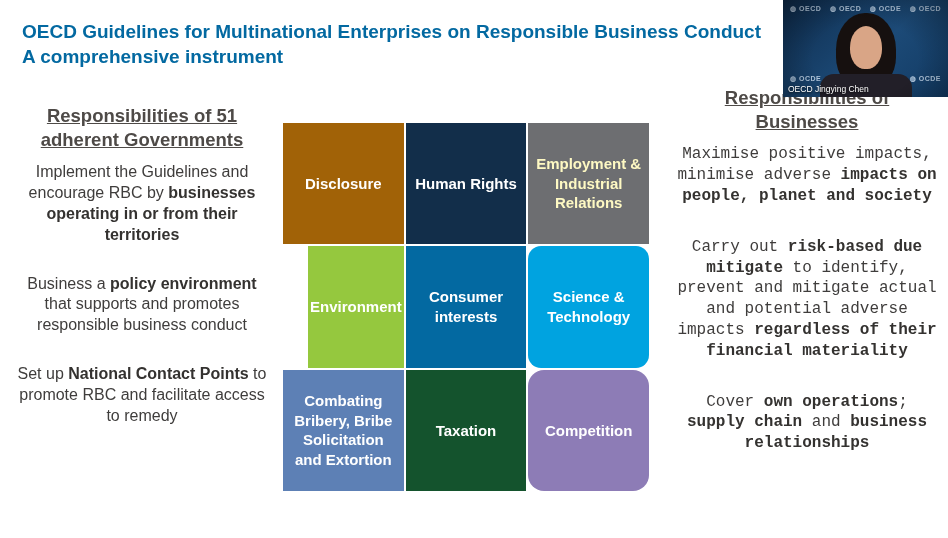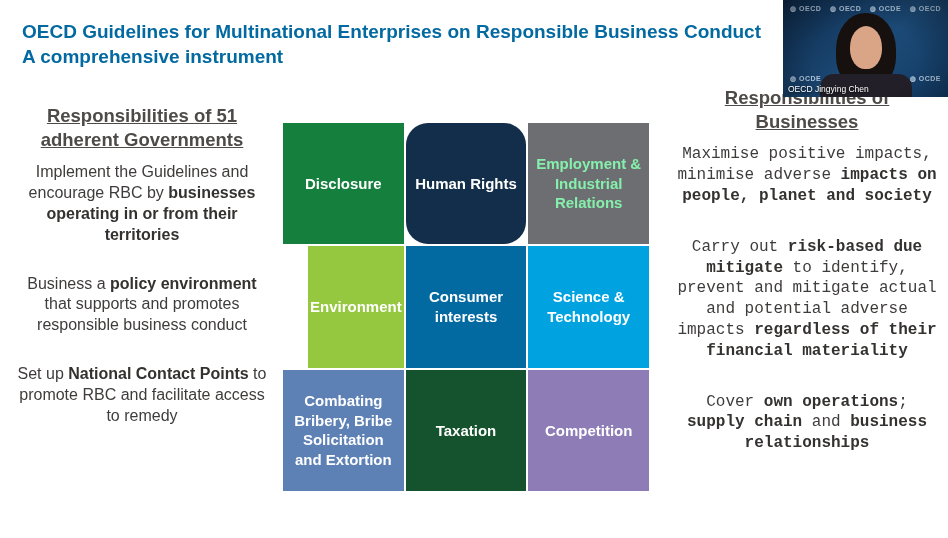--- a/index.html
+++ b/index.html
@@ -58,45 +58,45 @@
   </div>
 
   <div class="col col-left">
     <h2>Responsibilities of 51 adherent Governments</h2>
     <p><span>Implement the Guidelines and encourage RBC by </span><b>businesses operating in or from their territories</b></p>
     <p><span>Business a </span><b>policy environment</b><span> that supports and promotes responsible business conduct</span></p>
     <p><span>Set up </span><b>National Contact Points</b><span> to promote RBC and facilitate access to remedy</span></p>
   </div>
 
   <div class="grid">
-      <div class="tile" style="background: #15803d; color: rgb(255, 255, 255);">
+      <div class="tile" style="background: #a16207; color: rgb(255, 255, 255);">
         <span>Disclosure</span>
       </div>
-      <div class="tile" style="background: rgb(18, 46, 74); color: rgb(255, 255, 255); border-radius: 22px;">
+      <div class="tile" style="background: rgb(18, 46, 74); color: rgb(255, 255, 255);">
         <span>Human Rights</span>
       </div>
-      <div class="tile" style="background: rgb(109, 110, 113); color: #86efac;">
+      <div class="tile" style="background: rgb(109, 110, 113); color: #fef9c3;">
         <span>Employment &amp; Industrial Relations</span>
       </div>
       <div class="tile" style="background: rgb(149, 200, 62); color: rgb(255, 255, 255); margin-left: 25px;">
         <span>Environment</span>
       </div>
       <div class="tile" style="background: #0369a1; color: rgb(255, 255, 255);">
         <span>Consumer interests</span>
       </div>
-      <div class="tile" style="background: rgb(0, 163, 224); color: rgb(255, 255, 255);">
+      <div class="tile" style="background: rgb(0, 163, 224); color: rgb(255, 255, 255); border-radius: 13px;">
         <span>Science &amp; Technology</span>
       </div>
       <div class="tile" style="background: rgb(93, 128, 181); color: rgb(255, 255, 255);">
         <span>Combating Bribery, Bribe Solicitation and Extortion</span>
       </div>
       <div class="tile" style="background: #14532d; color: rgb(255, 255, 255);">
         <span>Taxation</span>
       </div>
-      <div class="tile" style="background: rgb(141, 124, 182); color: rgb(255, 255, 255);">
+      <div class="tile" style="background: rgb(141, 124, 182); color: rgb(255, 255, 255); border-radius: 16px;">
         <span>Competition</span>
       </div>
     </div>
 
   <div class="col col-right">
     <h2>Responsibilities of Businesses</h2>
     <p><span>Maximise positive impacts, minimise  adverse </span><b>impacts on people, planet and society</b></p>
     <p><span>Carry out </span><b>risk-based due mitigate</b><span> to identify, prevent and mitigate actual and potential adverse impacts </span><b>regardless of their financial materiality</b></p>
     <p><span>Cover </span><b>own operations</b><span>; </span><b>supply chain</b><span> and </span><b>business relationships</b></p>
   </div>

